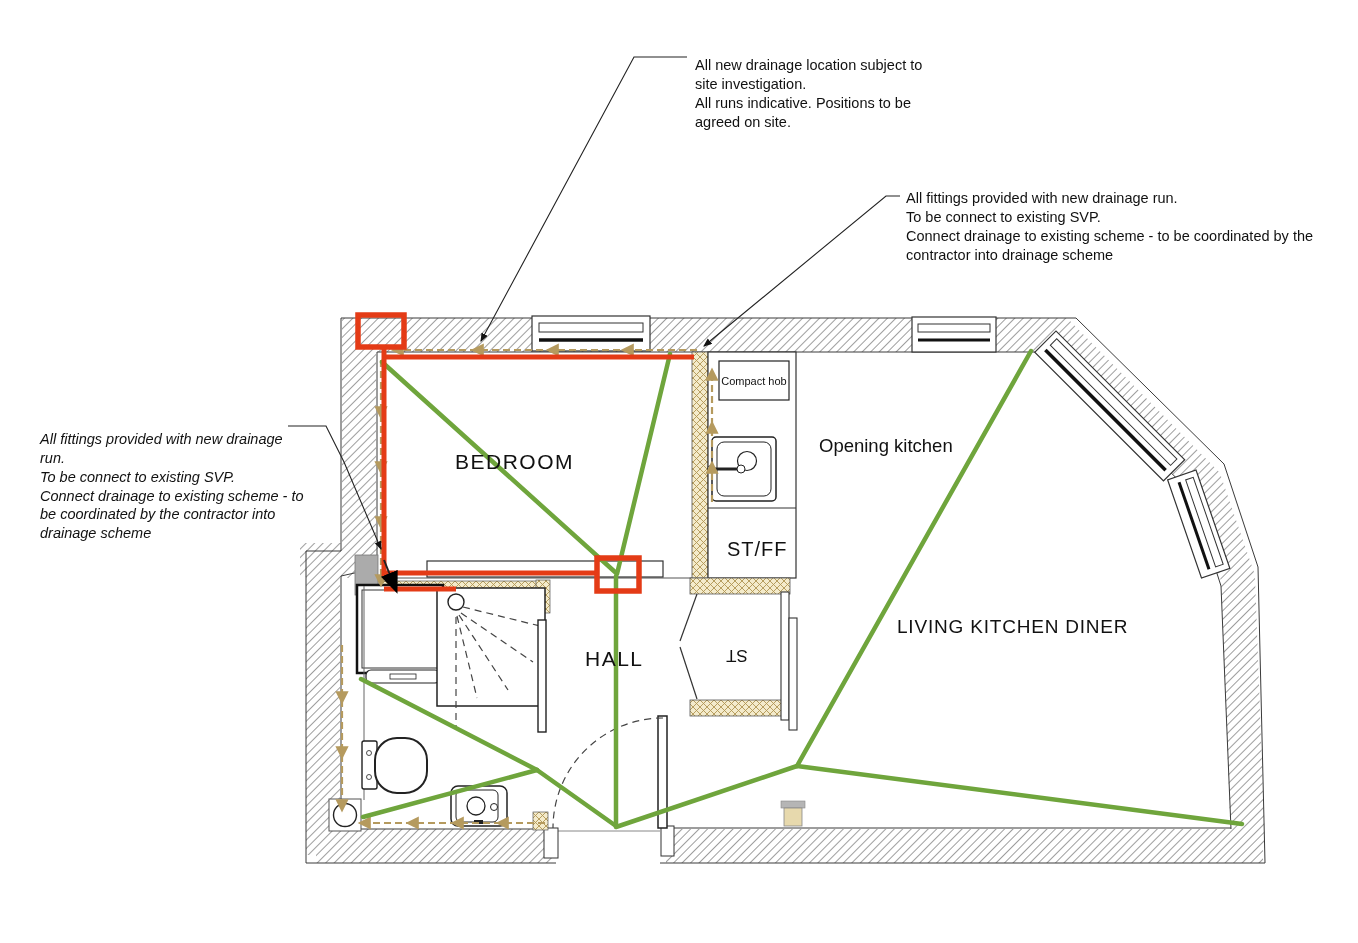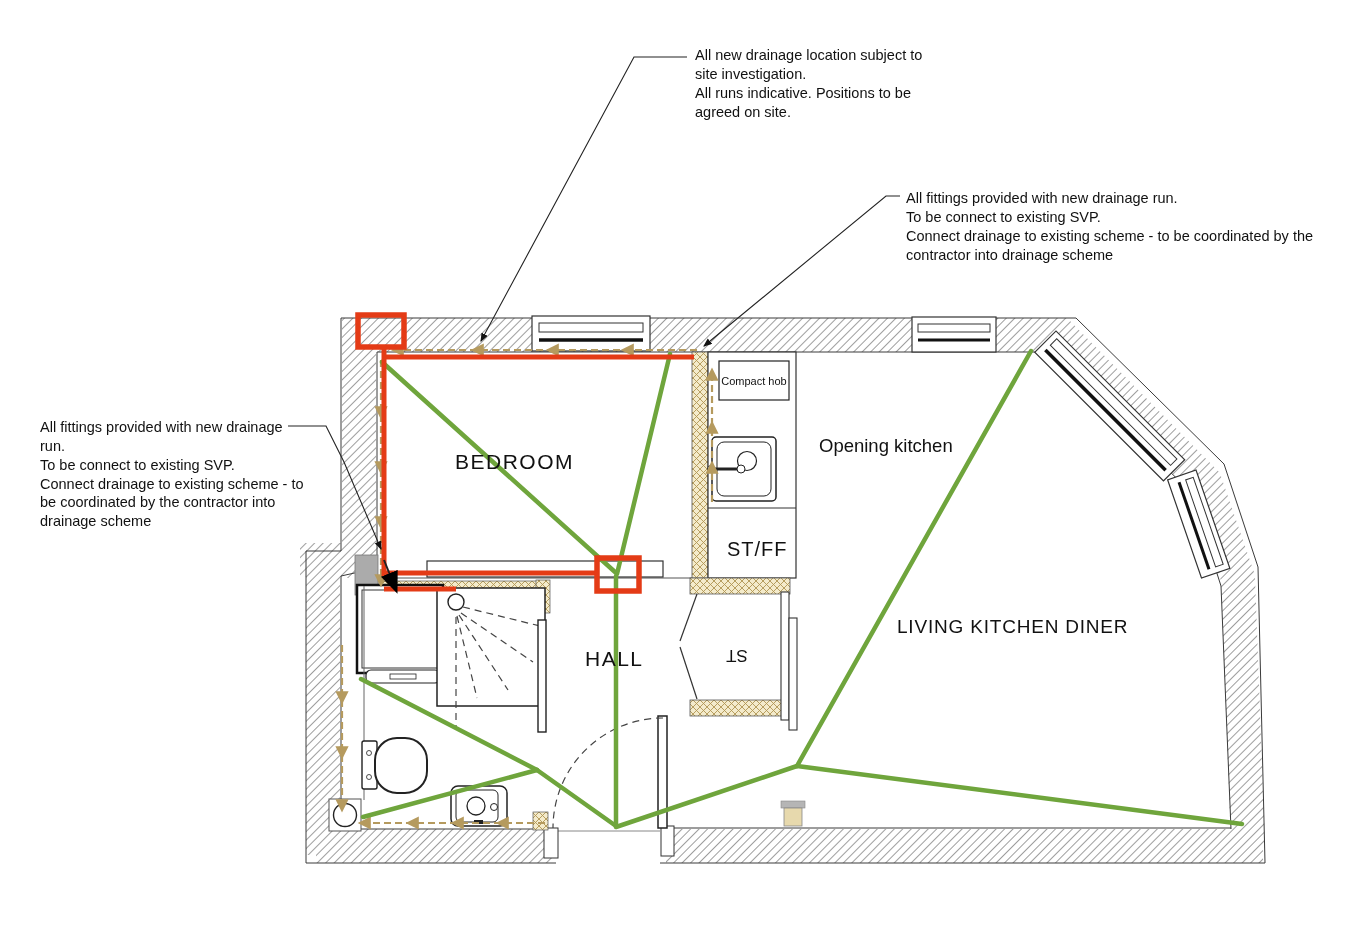--- a/index.html
+++ b/index.html
@@ -221,31 +221,31 @@
       <text class="plan-label" x="455" y="469" font-size="21" letter-spacing="1.5">BEDROOM</text>
       <text class="plan-label" x="585" y="666" font-size="21" letter-spacing="1.5">HALL</text>
       <text class="plan-label" x="727" y="556" font-size="20" letter-spacing="1">ST/FF</text>
       <text class="plan-label" x="819" y="452" font-size="18.5">Opening kitchen</text>
       <text class="plan-label" x="897" y="633" font-size="19" letter-spacing="0.8">LIVING KITCHEN DINER</text>
       <text class="plan-label" transform="translate(737,650) rotate(180)" text-anchor="middle" font-size="17">ST</text>
       <text class="plan-label" x="754" y="385" text-anchor="middle" font-size="11">Compact hob</text>
     </g>
   </svg>
 
-  <div class="abs annotation" style="left:695px;top:46px;width:270px;">All new drainage location subject to
+  <div class="abs annotation" style="left:695px;top:56px;width:270px;">All new drainage location subject to
 site investigation.
 All runs indicative. Positions to be
 agreed on site.</div>
 
   <div class="abs annotation" style="left:906px;top:189px;width:460px;">All fittings provided with new drainage run.
 To be connect to existing SVP.
 Connect drainage to existing scheme - to be coordinated by the
 contractor into drainage scheme</div>
 
-  <div class="abs annotation" style="left:40px;top:418px;width:300px;">All fittings provided with new drainage
+  <div class="abs annotation" style="left:40px;top:430px;width:300px;font-style:italic;">All fittings provided with new drainage
 run.
 To be connect to existing SVP.
 Connect drainage to existing scheme - to
 be coordinated by the contractor into
 drainage scheme</div>
 
 
 </div>
 
 </body></html>

